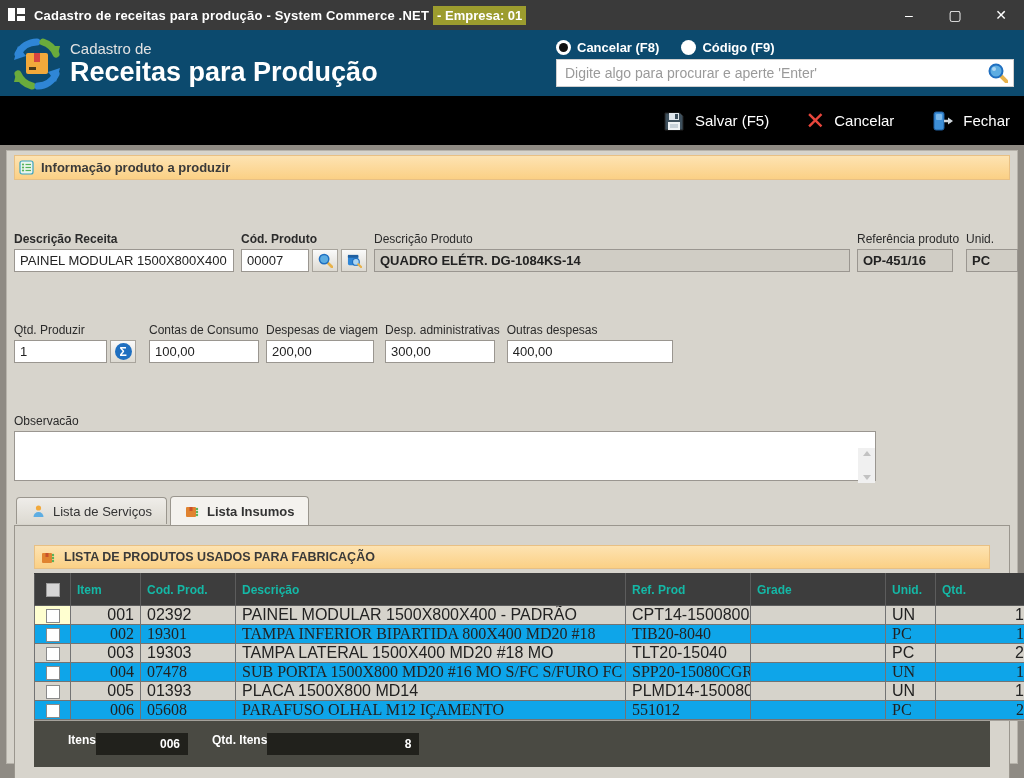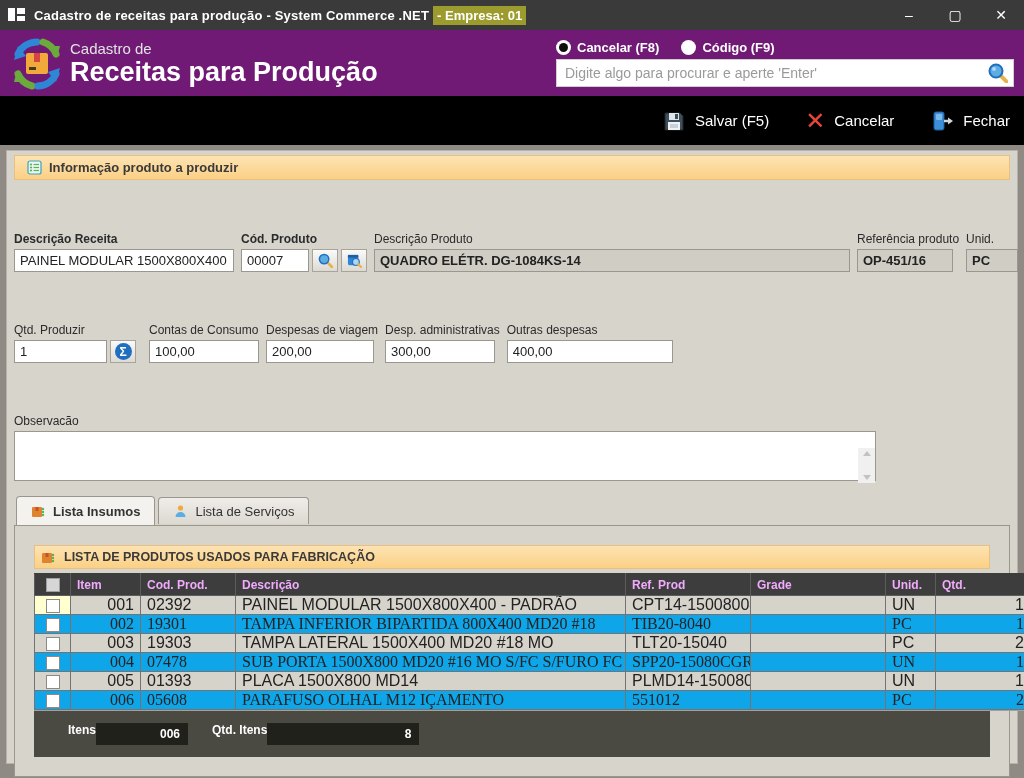--- a/index.html
+++ b/index.html
@@ -12,21 +12,21 @@
   .app-icon i { position:absolute; background:#fff; }
   .app-icon .b1 { left:0; top:1px; width:7px; height:13px; }
   .app-icon .b2 { left:9px; top:1px; width:8px; height:6px; }
   .app-icon .b3 { left:9px; top:9px; width:8px; height:5px; }
   .titlebar .title { font-size:13px; font-weight:bold; letter-spacing:.2px; }
   .title-badge { background:#9c9c2e; color:#fff; font-size:13px; font-weight:bold; padding:2px 4px; margin-left:4px; }
   .win-controls { margin-left:auto; display:flex; height:100%; }
   .win-btn { width:46px; height:100%; display:flex; align-items:center; justify-content:center; color:#fff; font-size:14px; cursor:default; }
 
   
-  .header { height:66px; background:#701a75; display:flex; align-items:center; padding:0 8px; }
+  .header { height:66px; background:#0c4a6e; display:flex; align-items:center; padding:0 8px; }
   .logo { width:54px; height:56px; margin:2px 6px 0 2px; flex:none; }
   .header-titles { color:#fff; }
   .header-sub { font-size:15px; color:#e2e2e2; line-height:17px; }
   .header-main { font-size:27px; font-weight:bold; line-height:30px; }
   .search-area { margin-left:auto; width:460px; padding-right:2px; }
   .radio-row { display:flex; gap:22px; margin-bottom:4px; }
   .radio-opt { display:flex; align-items:center; gap:6px; color:#fff; font-size:13px; font-weight:bold; cursor:default; }
   .radio { width:15px; height:15px; border-radius:50%; background:#fff; position:relative; flex:none; }
   .radio.checked::after { content:''; position:absolute; inset:3px; border-radius:50%; background:#101010; }
   .search-box { position:relative; }
@@ -36,21 +36,21 @@
 
   
   .toolbar { height:49px; background:#000; display:flex; align-items:center; justify-content:flex-end; gap:36px; padding-right:14px; }
   .tool-btn { display:flex; align-items:center; gap:9px; background:none; border:none; color:#fff; font-size:15px; font-family:inherit; cursor:default; }
   .icon-x { color:#e8463c; font-size:24px; font-weight:bold; line-height:20px; }
 
   
   .content { height:633px; padding:5px 6px 14px 6px; background:#8f8b84; }
   .panel { height:100%; background:#d7d4cc; border:1px solid #b7b3ab; display:flex; flex-direction:column; padding:4px 7px 10px 7px; }
 
-  .section-header { height:25px; flex:none; background:linear-gradient(180deg,#fde3b2,#fbd085); border:1px solid #e8c084; display:flex; align-items:center; gap:7px; padding:0 12px; font-weight:bold; font-size:13px; color:#3a3a3a; margin-bottom:8px; }
+  .section-header { height:25px; flex:none; background:linear-gradient(180deg,#fde3b2,#fbd085); border:1px solid #e8c084; display:flex; align-items:center; gap:7px; padding:0 4px; font-weight:bold; font-size:13px; color:#3a3a3a; margin-bottom:8px; }
 
   .form-row { display:flex; gap:7px; margin-bottom:7px; flex:none; }
   .fgroup { display:flex; flex-direction:column; }
   .flabel { font-size:12px; color:#2b2b2b; margin-bottom:3px; white-space:nowrap;margin-top:44px; }
   .flabel.bold { font-weight:bold; }
   .tb { height:23px; border:1px solid #9a9690; background:#fff; padding:0 5px; font-size:13px; font-family:inherit; color:#222; }
   .ro { height:23px; border:1px solid #9a9690; background:#d0cdc5; padding:2px 5px; font-size:13px; font-weight:bold; color:#222; display:flex; align-items:center; overflow:hidden; white-space:nowrap; }
   .inline { display:flex; gap:3px; }
   .mini-btn { width:26px; height:23px; border:1px solid #a8a49c; background:linear-gradient(180deg,#fafafa,#dddad2); display:flex; align-items:center; justify-content:center; cursor:default; }
   .sigma-btn { width:26px; height:23px; border:1px solid #a8a49c; background:linear-gradient(180deg,#fafafa,#dddad2); display:flex; align-items:center; justify-content:center; cursor:default; }
@@ -65,21 +65,21 @@
   
   .tabs { display:flex; margin-top:12px; flex:none; padding-left:2px; }
   .tab { height:27px; display:flex; align-items:center; gap:7px; padding:0 14px; border:1px solid #9a968e; border-bottom:none; border-radius:4px 4px 0 0; background:linear-gradient(180deg,#efede9,#dcd9d1); font-size:13px; color:#333; margin-right:3px; cursor:default; position:relative; top:1px; }
   .tab.active { background:#f4f2ee; font-weight:bold; height:29px; top:0; z-index:2; }
 
   .tab-panel { flex:1; border:1px solid #9a968e; background:#d7d4cc; display:flex; flex-direction:column; padding:19px; z-index:1; }
   .list-header { height:24px; flex:none; background:linear-gradient(180deg,#fde3b2,#fbd085); border:1px solid #e8c084; display:flex; align-items:center; gap:8px; padding:0 6px; font-weight:bold; font-size:12.5px; color:#3a3a3a; margin-bottom:4px; }
 
   
   table.grid { border-collapse:collapse; table-layout:fixed; width:996px; flex:none; }
-  .grid th { background:#3d3d3d; color:#f0abfc; font-size:12px; font-weight:bold; text-align:left; height:22px; padding:0 6px; border:1px solid #5c5c5c; border-top-color:#3d3d3d; }
+  .grid th { background:#3d3d3d; color:#14b8a6; font-size:12px; font-weight:bold; text-align:left; height:32px; padding:0 6px; border:1px solid #5c5c5c; border-top-color:#3d3d3d; }
   .grid td { height:15px; padding:0 6px; font-size:16px; color:#222; border:1px solid #737373; overflow:hidden; white-space:nowrap; }
   .grid tr.odd  td { background:#d6d3cb; }
   .grid tr.even td { background:#0ea5e9;font-family:Liberation Serif, serif; }
   .grid td.num, .grid th.num { text-align:right; }
   .grid td.cbcell, .grid th.cbcell { text-align:center; padding:0; }
   .grid tr.current td.cbcell { background:#ffffd0; }
   .cb { display:inline-block; width:14px; height:14px; border:1px solid #8a8a8a; background:#fff; vertical-align:middle; }
   .cb.hdr { background:#d6d6d6; border-color:#9d9d9d; }
 
   .filler { flex:1; background:#b3afa7; border:1px solid #a5a19a; border-top:none; width:996px; }
@@ -278,40 +278,40 @@
       <div class="obs-wrap">
         <textarea class="obs-area" style=""></textarea>
         <div class="obs-scroll">
           <span class="tri-up"></span>
           <span class="tri-dn"></span>
         </div>
       </div>
     </div>
 
     <div class="tabs">
+      <div class="tab">
+        <span class="icon14">
+          <svg viewBox="0 0 15 15" width="15" height="15">
+            <circle cx="7.5" cy="4" r="2.6" fill="#f2a93b"></circle>
+            <path d="M2.5 13 a5 5 0 0 1 10 0 z" fill="#5dade2"></path>
+          </svg>
+        </span>
+        <span>Lista de Serviços</span>
+      </div>
       <div class="tab active">
         <span class="icon14">
           <svg viewBox="0 0 15 15" width="15" height="15">
             <rect x="1" y="3" width="10" height="10" rx="1" fill="#e08330"></rect>
             <rect x="4.5" y="3" width="3" height="4" fill="#c8512a"></rect>
             <circle cx="12" cy="5" r="1.2" fill="#57b35a"></circle>
               <circle cx="12" cy="8" r="1.2" fill="#57b35a"></circle>
               <circle cx="12" cy="11" r="1.2" fill="#57b35a"></circle>
           </svg>
         </span>
         <span>Lista Insumos</span>
-      </div>
-      <div class="tab">
-        <span class="icon14">
-          <svg viewBox="0 0 15 15" width="15" height="15">
-            <circle cx="7.5" cy="4" r="2.6" fill="#f2a93b"></circle>
-            <path d="M2.5 13 a5 5 0 0 1 10 0 z" fill="#5dade2"></path>
-          </svg>
-        </span>
-        <span>Lista de Serviços</span>
       </div>
     </div>
 
     <div class="tab-panel">
       <div class="list-header">
         <span class="icon14">
           <svg viewBox="0 0 15 15" width="15" height="15">
             <rect x="1" y="3" width="10" height="10" rx="1" fill="#e08330"></rect>
             <rect x="4.5" y="3" width="3" height="4" fill="#c8512a"></rect>
             <circle cx="12" cy="5" r="1.2" fill="#57b35a"></circle>

